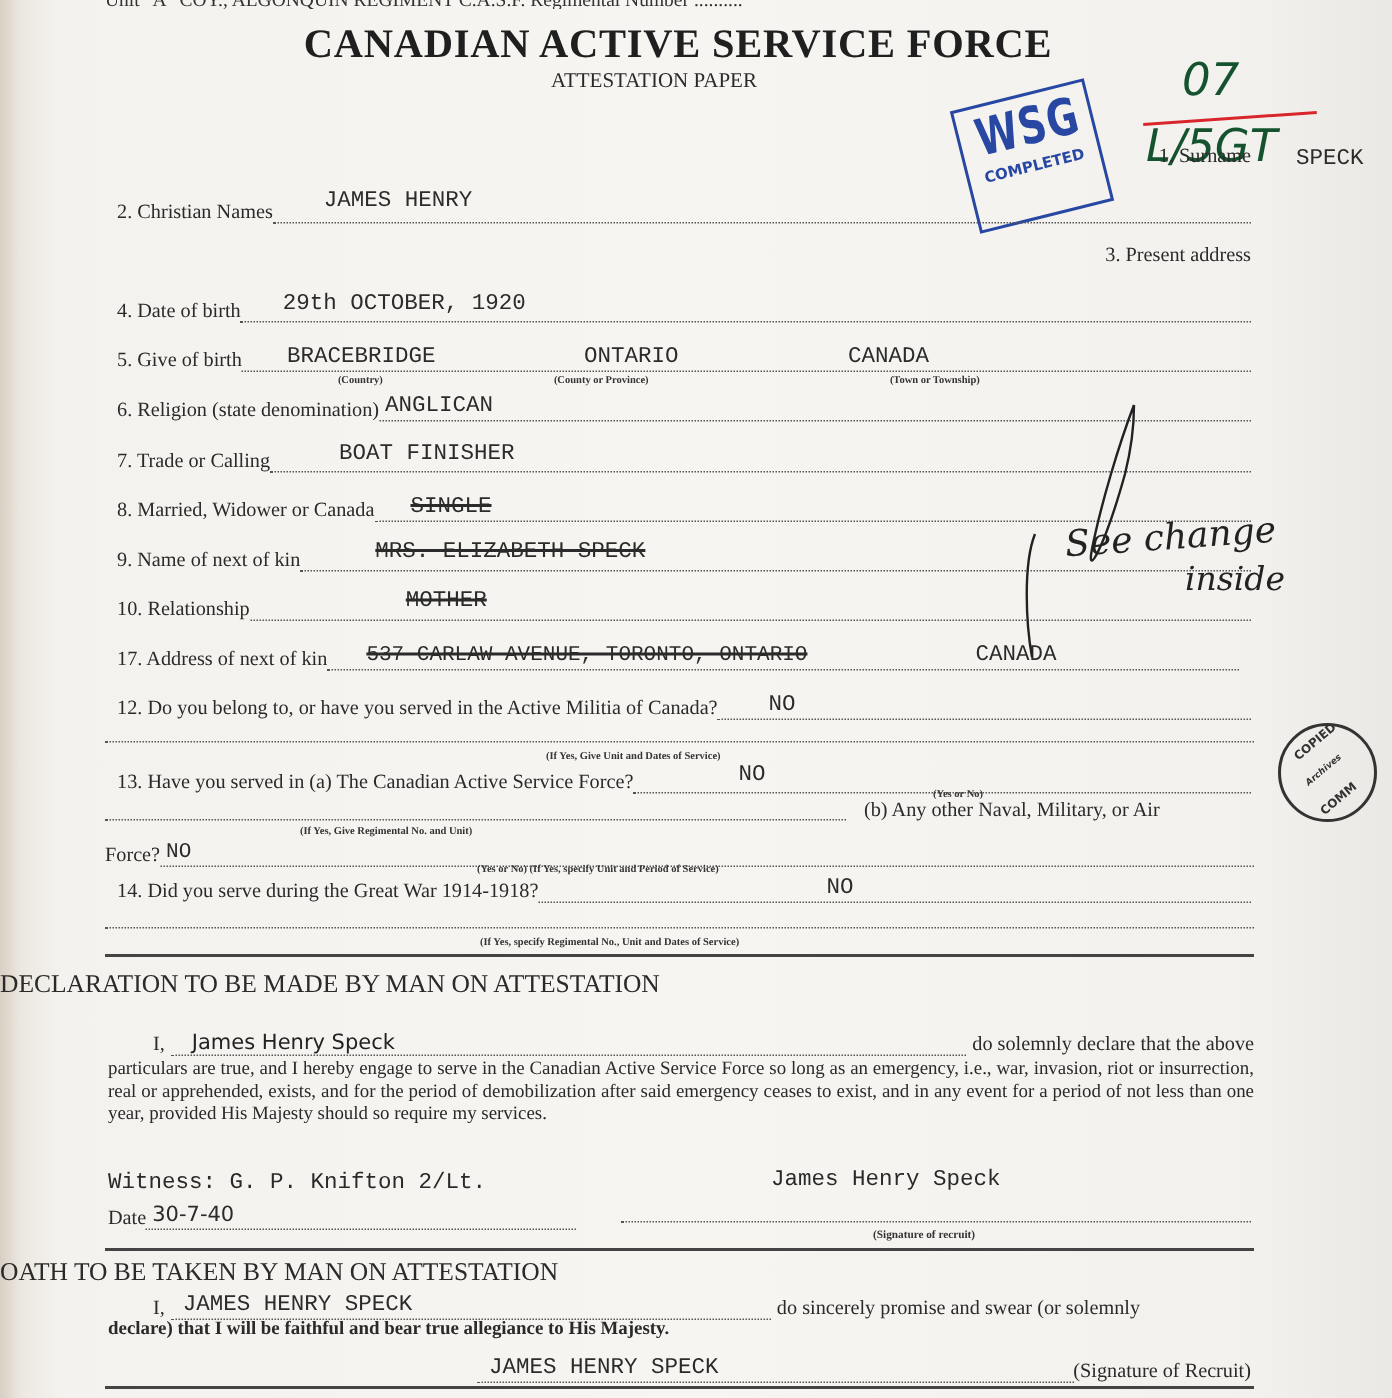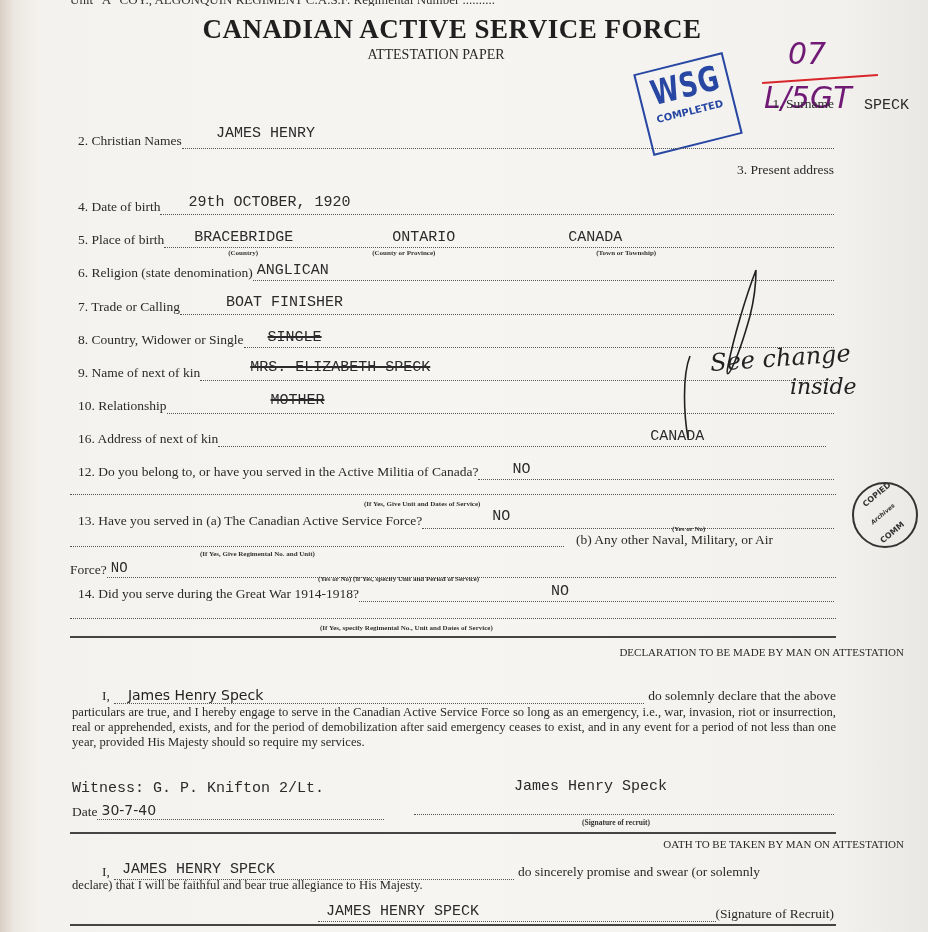--- a/index.html
+++ b/index.html
@@ -16,26 +16,26 @@
   .topline { top:-8px; left:70px; width:780px; height:14px; font-size:13px; white-space:nowrap; color:#333; overflow:hidden; }
   .title { top:14px; left:0; width:904px; text-align:center; font-size:27px; font-weight:bold; letter-spacing:0.5px; color:#1f1f1f; }
   .subtitle { top:47px; left:0; width:872px; text-align:center; font-size:14px; color:#2a2a2a; }
   .row { left:78px; height:20px; font-size:13.5px; white-space:nowrap; display:flex; align-items:flex-end; }
   .row .lbl { flex:none; }
   .row .fill { flex:1; border-bottom:1.5px dotted #555; height:14px; position:relative; }
   .val { font-family:"Liberation Mono","DejaVu Sans Mono",monospace; font-size:15px; color:#2b2b2b; position:absolute; bottom:1px; white-space:nowrap; }
   .strike { text-decoration:line-through; text-decoration-thickness:2px; }
   .cap { font-size:7px; font-weight:bold; position:absolute; white-space:nowrap; color:#333; }
   .para { left:72px; width:764px; font-size:12.6px; line-height:15px; text-align:justify; }
-  .heading { left:0; width:904px; text-align:right; font-size:11px; }
+  .heading { left:0; width:904px; text-align:left; font-size:17px; }
   .rule { left:70px; width:766px; border-top:2px solid #444; }
   .stamp { left:642px; top:62px; width:88px; height:80px; border:2.5px solid #2747a3; transform:rotate(-14deg); color:#2747a3; text-align:center; font-family:"DejaVu Sans","Liberation Sans",sans-serif; }
   .stamp .big { font-size:34px; font-weight:bold; letter-spacing:1px; line-height:42px; transform:scaleX(0.75); }
   .stamp .small { font-size:10px; font-weight:bold; }
-  .redmark { color:#701a75; font-family:"DejaVu Sans","Liberation Sans",sans-serif; font-style:italic; }
+  .redmark { color:#14532d; font-family:"DejaVu Sans","Liberation Sans",sans-serif; font-style:italic; }
   .seal { left:852px; top:482px; width:62px; height:62px; border:2px solid #333; border-radius:50%; font-size:8px; font-weight:bold; font-family:"DejaVu Sans","Liberation Sans",sans-serif; color:#333; }
   .script { font-family:"DejaVu Serif","Liberation Serif",serif; font-style:italic; color:#222; }
 </style>
 </head>
 <body>
 
 <div class="abs topline serif">Unit "A" COY., ALGONQUIN REGIMENT C.A.S.F. Regimental Number ..........</div>
 
 <div class="abs title serif">CANADIAN ACTIVE SERVICE FORCE</div>
 <div class="abs subtitle serif">ATTESTATION PAPER</div>
@@ -68,21 +68,21 @@
 </div>
 
 <div class="abs row serif" style="top:195px; width:756px;">
   <span class="lbl"><span>4.</span> <span>Date of birth</span></span>
   <span class="fill">
       <span class="val" style="left:28px; bottom:3px;">29th OCTOBER, 1920</span>
     </span>
 </div>
 
 <div class="abs row serif" style="top:228px; width:756px;">
-  <span class="lbl"><span>5.</span> <span>Place of birth</span></span>
+  <span class="lbl"><span>5.</span> <span>Give of birth</span></span>
   <span class="fill">
     <span class="val" style="left:30px;">BRACEBRIDGE</span>
     <span class="val" style="left:228px;">ONTARIO</span>
     <span class="val" style="left:404px;">CANADA</span>
     <span class="cap" style="left:64px; top:16px;">(Country)</span>
     <span class="cap" style="left:208px; top:16px;">(County or Province)</span>
     <span class="cap" style="left:432px; top:16px;">(Town or Township)</span>
   </span>
 </div>
 
@@ -94,43 +94,44 @@
 </div>
 
 <div class="abs row serif" style="top:295px; width:756px;">
   <span class="lbl"><span>7.</span> <span>Trade or Calling</span></span>
   <span class="fill">
       <span class="val" style="left:46px; bottom:3px;">BOAT FINISHER</span>
     </span>
 </div>
 
 <div class="abs row serif" style="top:328px; width:756px;">
-  <span class="lbl"><span>8.</span> <span>Country, Widower or Single</span></span>
+  <span class="lbl"><span>8.</span> <span>Married, Widower or Canada</span></span>
   <span class="fill">
       <span class="val strike" style="left:24px;">SINGLE</span>
     </span>
 </div>
 
 <div class="abs row serif" style="top:361px; width:756px;">
   <span class="lbl"><span>9.</span> <span>Name of next of kin</span></span>
   <span class="fill">
       <span class="val strike" style="left:50px; bottom:4px;">MRS. ELIZABETH SPECK</span>
     </span>
 </div>
 
 <div class="abs row serif" style="top:394px; width:756px;">
   <span class="lbl"><span>10.</span> <span>Relationship</span></span>
   <span class="fill">
       <span class="val strike" style="left:104px; bottom:4px;">MOTHER</span>
     </span>
 </div>
 
 <div class="abs row serif" style="top:427px; width:748px;">
-  <span class="lbl"><span>16.</span> <span>Address of next of kin</span></span>
-  <span class="fill">
+  <span class="lbl"><span>17.</span> <span>Address of next of kin</span></span>
+  <span class="fill">
+    <span class="val strike" style="left:26px; font-size:14px;">537 CARLAW AVENUE, TORONTO, ONTARIO</span>
     <span class="val" style="left:432px;">CANADA</span>
   </span>
 </div>
 
 <svg class="abs" style="left:676px; top:266px;" width="90" height="180">
   <path d="M80 4 C 70 30, 58 70, 52 100 C 48 120, 60 100, 74 50 C 78 34, 80 16, 80 4" fill="none" stroke="#222" stroke-width="1.6"></path>
   <path d="M14 90 C 6 110, 8 150, 12 172" fill="none" stroke="#222" stroke-width="1.6"></path>
 </svg>
 <div class="abs script" style="left:710px; top:344px; font-size:24px; transform:rotate(-4deg);">See change</div>
 <div class="abs script" style="left:790px; top:374px; font-size:22px;">inside</div>
@@ -143,21 +144,21 @@
 </div>
 <div class="abs dots" style="left:70px; top:494px; width:766px;"></div>
 <div class="abs cap serif" style="left:364px; top:500px;">(If Yes, Give Unit and Dates of Service)</div>
 
 <div class="abs row serif" style="top:509px; width:756px;">
   <span class="lbl"><span>13.</span> <span>Have you served in (a) The Canadian Active Service Force?</span></span>
   <span class="fill">
       <span class="val" style="left:70px; bottom:3px;">NO</span>
     </span>
 </div>
-<div class="abs cap serif" style="left:672px; top:525px;">(Yes or No)</div>
+<div class="abs cap serif" style="left:622px; top:525px;">(Yes or No)</div>
 <div class="abs dots" style="left:70px; top:546px; width:494px;"></div>
 <div class="abs serif" style="left:576px; top:532px; font-size:13.5px; white-space:nowrap;">(b) Any other Naval, Military, or Air</div>
 <div class="abs cap serif" style="left:200px; top:550px;">(If Yes, Give Regimental No. and Unit)</div>
 <div class="abs row serif" style="top:558px; left:70px; width:766px;">
   <span class="lbl">Force?</span>
   <span class="fill">
       <span class="val" style="left:4px; font-size:14px;">NO</span>
     </span>
 </div>
 <div class="abs cap serif" style="left:318px; top:575px;">(Yes or No) (If Yes, specify Unit and Period of Service)</div>
@@ -195,21 +196,21 @@
 <div class="abs rule" style="top:832px;"></div>
 
 <div class="abs heading serif" style="top:838px;">OATH TO BE TAKEN BY MAN ON ATTESTATION</div>
 <div class="abs row serif" style="top:860px; left:102px; width:734px;">
   <span class="lbl">I,</span>
   <span class="fill" style="margin:0 4px; flex:none; width:400px;">
       <span class="val" style="left:8px;">JAMES HENRY SPECK</span>
     </span>
   <span class="lbl">do sincerely promise and swear (or solemnly</span>
 </div>
-<div class="abs serif" style="left:72px; top:878px; font-size:12.6px; white-space:nowrap;">declare) that I will be faithful and bear true allegiance to His Majesty.</div>
+<div class="abs serif" style="left:72px; top:878px; font-size:12.6px; white-space:nowrap;font-weight:bold;">declare) that I will be faithful and bear true allegiance to His Majesty.</div>
 <div class="abs row serif" style="top:902px; left:318px; width:516px;">
   <span class="fill">
       <span class="val" style="left:8px;">JAMES HENRY SPECK</span>
     </span>
   <span class="lbl">(Signature of Recruit)</span>
 </div>
 <div class="abs rule" style="top:924px;"></div>
 
 <div class="abs seal">
   <div style="position:absolute; left:6px; top:6px; transform:rotate(-40deg);">COPIED</div>

